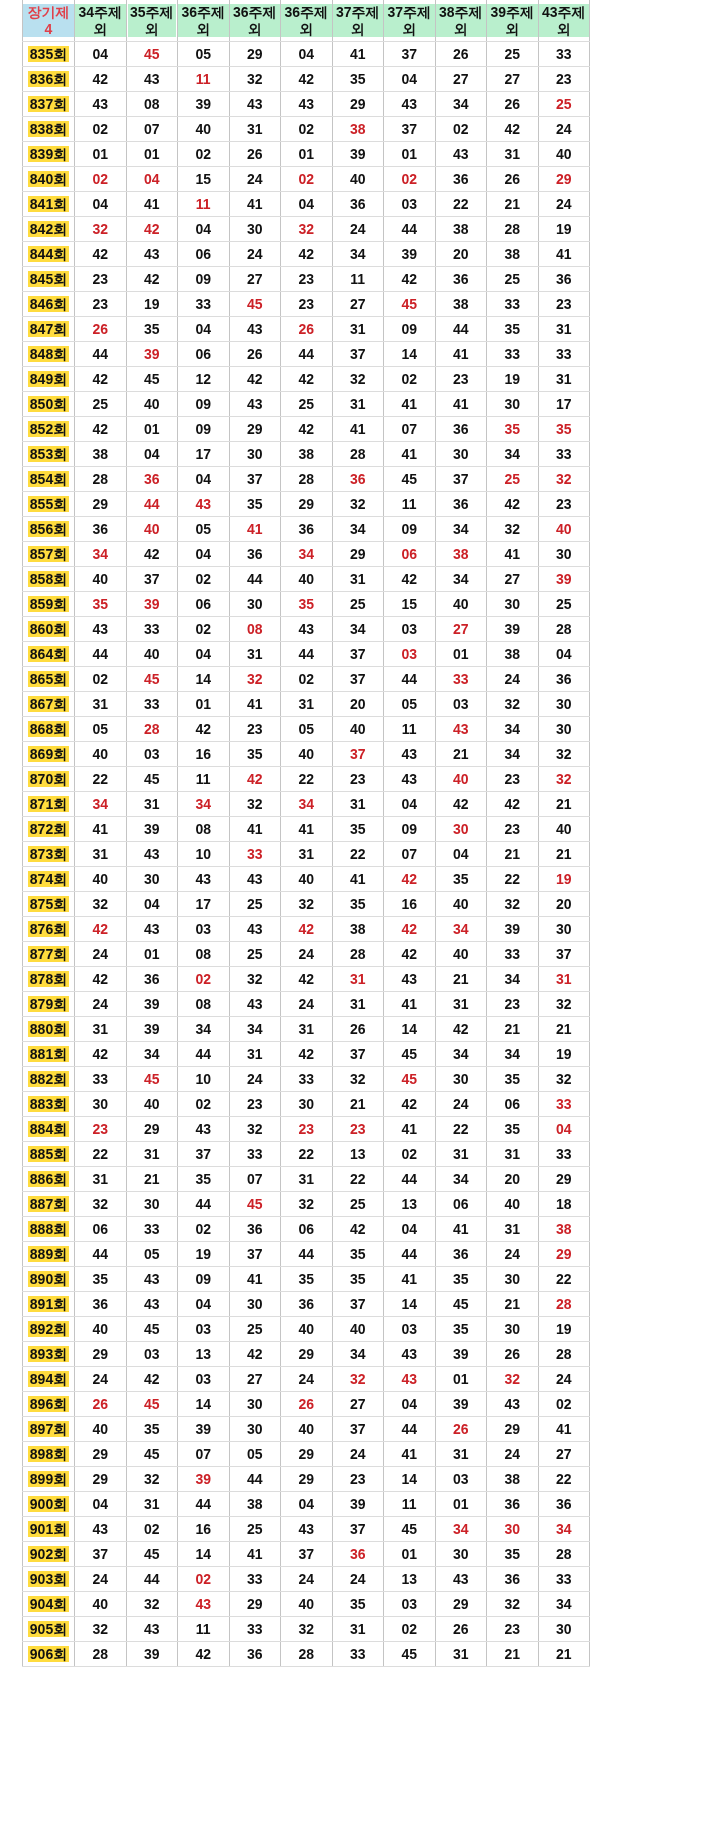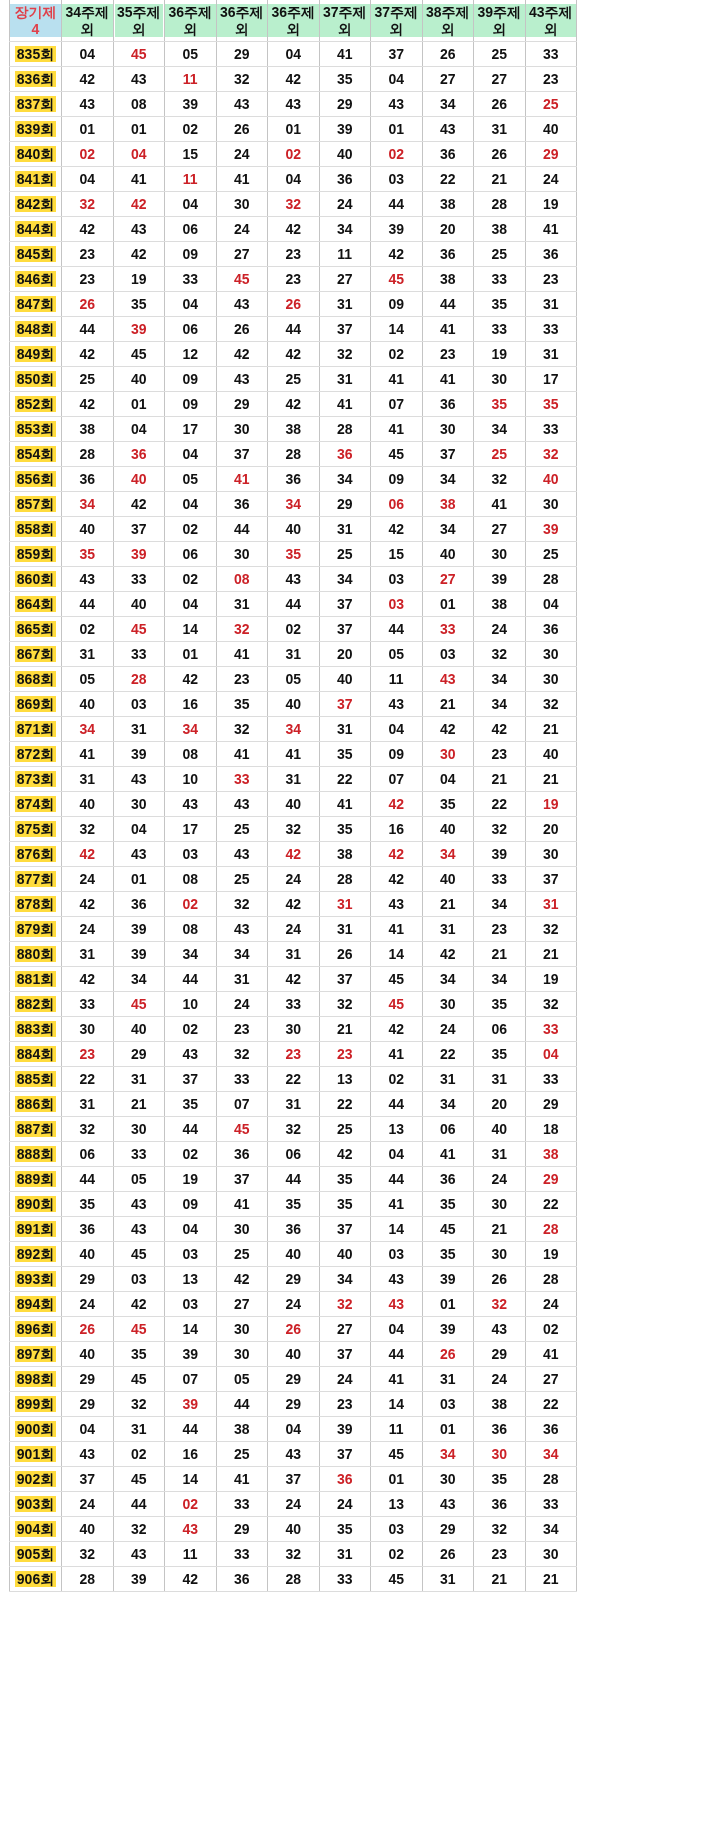--- a/index.html
+++ b/index.html
@@ -1,17 +1,17 @@
 <!DOCTYPE html>
 <html style="--headerFirstBg: #b9e0ef; --headerFirstText: #e0404a; --headerBg: #b9efcd; --labelBg: #ffdc3e; --redValue: #cc2127; --grid: #c4c4c4; --rowline: #dcdcdc; --text: #111111;"><head>
 <meta charset="utf-8">
 <style>
   html,body{margin:0;padding:0;background:#ffffff;}
   body{font-family:"Liberation Sans","DejaVu Sans",sans-serif;}
-  table{border-collapse:collapse;table-layout:fixed;width:568px;margin-left:9px;}
+  table{border-collapse:collapse;table-layout:fixed;width:568px;margin-left:22px;}
   th,td{padding:0;text-align:center;vertical-align:middle;font-weight:bold;
         font-size:14px;color:var(--text);
         border-left:1px solid var(--grid);border-right:1px solid var(--grid);
         border-top:1px solid var(--rowline);border-bottom:1px solid var(--rowline);}
   thead th{height:41px;border-top:none;background:#ffffff;}
   tbody th,tbody td{height:24px;background:#ffffff;}
   .hl{display:inline-block;padding:0 2px;line-height:1.15;white-space:pre-line;}
   .first-hl{background:var(--headerFirstBg);color:var(--headerFirstText);}
   .col-hl{background:var(--headerBg);color:var(--text);}
   .label-hl{background:var(--labelBg);color:var(--text);}
@@ -84,20 +84,33 @@
         <td>39</td>
         <td>43</td>
         <td>43</td>
         <td>29</td>
         <td>43</td>
         <td>34</td>
         <td>26</td>
         <td class="red">25</td>
       </tr>
       <tr>
+        <th><span class="hl label-hl">838회</span></th>
+        <td>02</td>
+        <td>07</td>
+        <td>40</td>
+        <td>31</td>
+        <td>02</td>
+        <td class="red">38</td>
+        <td>37</td>
+        <td>02</td>
+        <td>42</td>
+        <td>24</td>
+      </tr>
+      <tr>
         <th><span class="hl label-hl">839회</span></th>
         <td>01</td>
         <td>01</td>
         <td>02</td>
         <td>26</td>
         <td>01</td>
         <td>39</td>
         <td>01</td>
         <td>43</td>
         <td>31</td>
@@ -266,20 +279,33 @@
         <td>04</td>
         <td>37</td>
         <td>28</td>
         <td class="red">36</td>
         <td>45</td>
         <td>37</td>
         <td class="red">25</td>
         <td class="red">32</td>
       </tr>
       <tr>
+        <th><span class="hl label-hl">855회</span></th>
+        <td>29</td>
+        <td class="red">44</td>
+        <td class="red">43</td>
+        <td>35</td>
+        <td>29</td>
+        <td>32</td>
+        <td>11</td>
+        <td>36</td>
+        <td>42</td>
+        <td>23</td>
+      </tr>
+      <tr>
         <th><span class="hl label-hl">856회</span></th>
         <td>36</td>
         <td class="red">40</td>
         <td>05</td>
         <td class="red">41</td>
         <td>36</td>
         <td>34</td>
         <td>09</td>
         <td>34</td>
         <td>32</td>
@@ -396,20 +422,33 @@
         <td>16</td>
         <td>35</td>
         <td>40</td>
         <td class="red">37</td>
         <td>43</td>
         <td>21</td>
         <td>34</td>
         <td>32</td>
       </tr>
       <tr>
+        <th><span class="hl label-hl">870회</span></th>
+        <td>22</td>
+        <td>45</td>
+        <td>11</td>
+        <td class="red">42</td>
+        <td>22</td>
+        <td>23</td>
+        <td>43</td>
+        <td class="red">40</td>
+        <td>23</td>
+        <td class="red">32</td>
+      </tr>
+      <tr>
         <th><span class="hl label-hl">871회</span></th>
         <td class="red">34</td>
         <td>31</td>
         <td class="red">34</td>
         <td>32</td>
         <td class="red">34</td>
         <td>31</td>
         <td>04</td>
         <td>42</td>
         <td>42</td>

